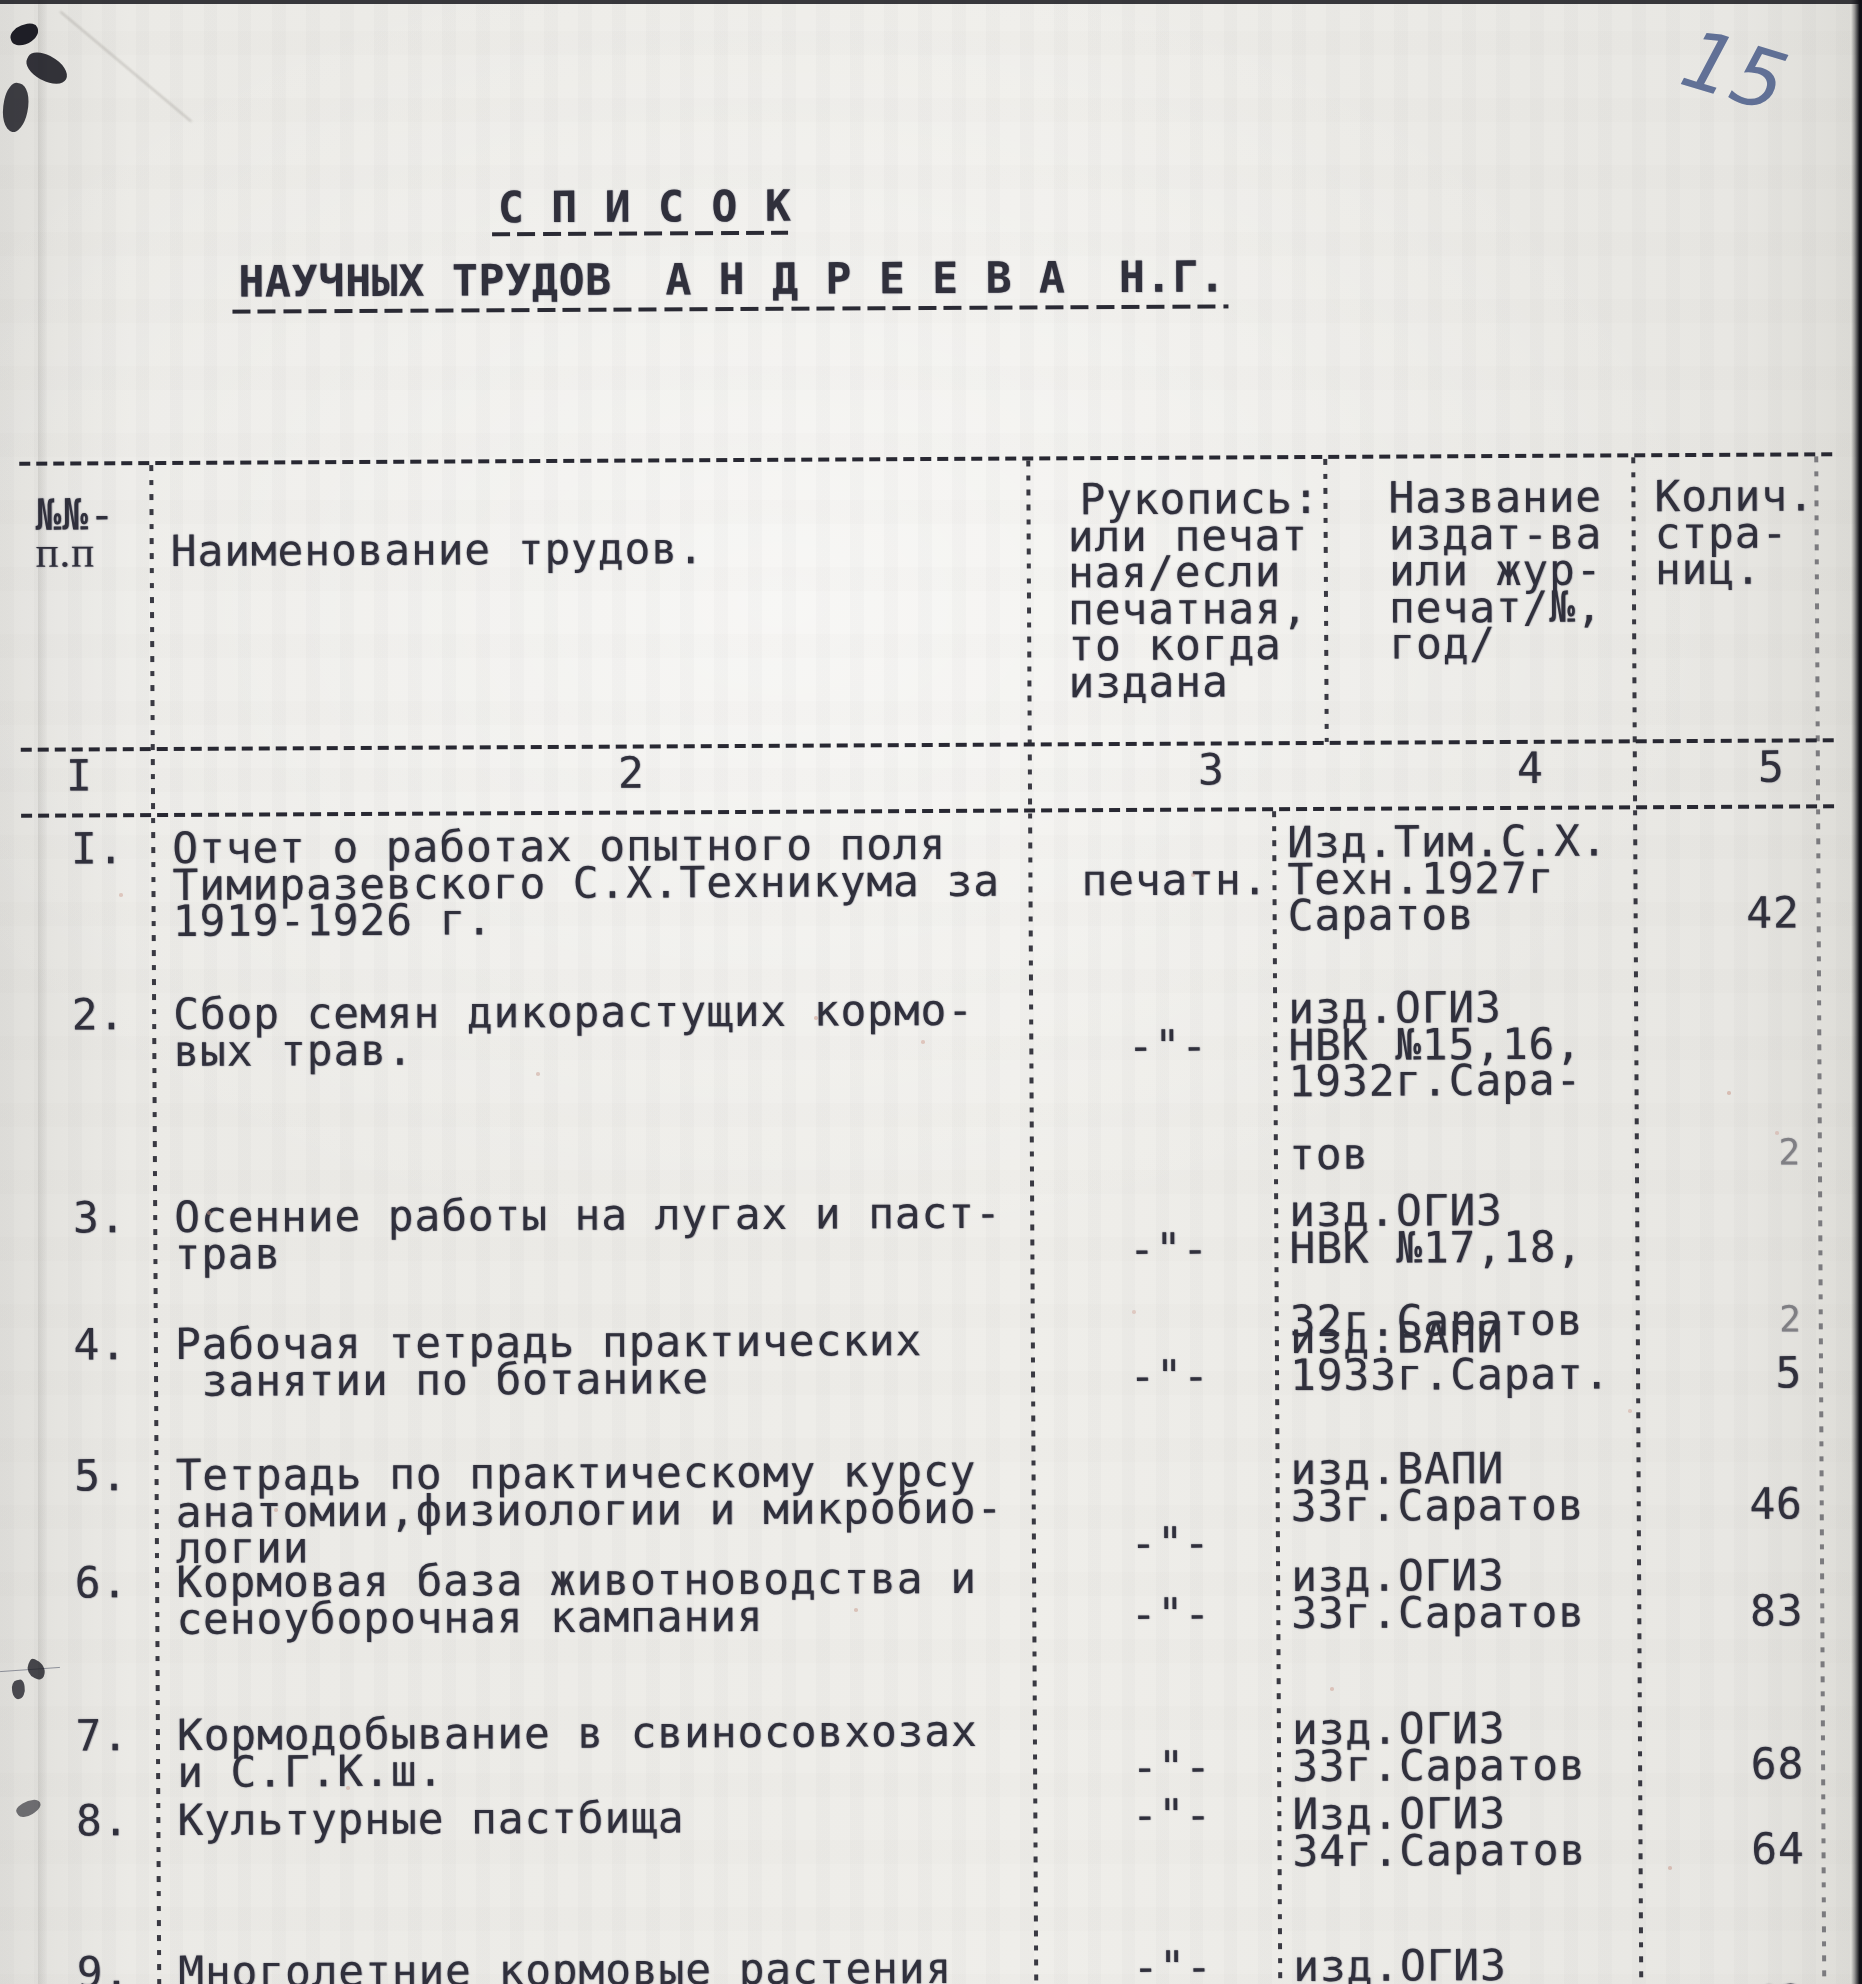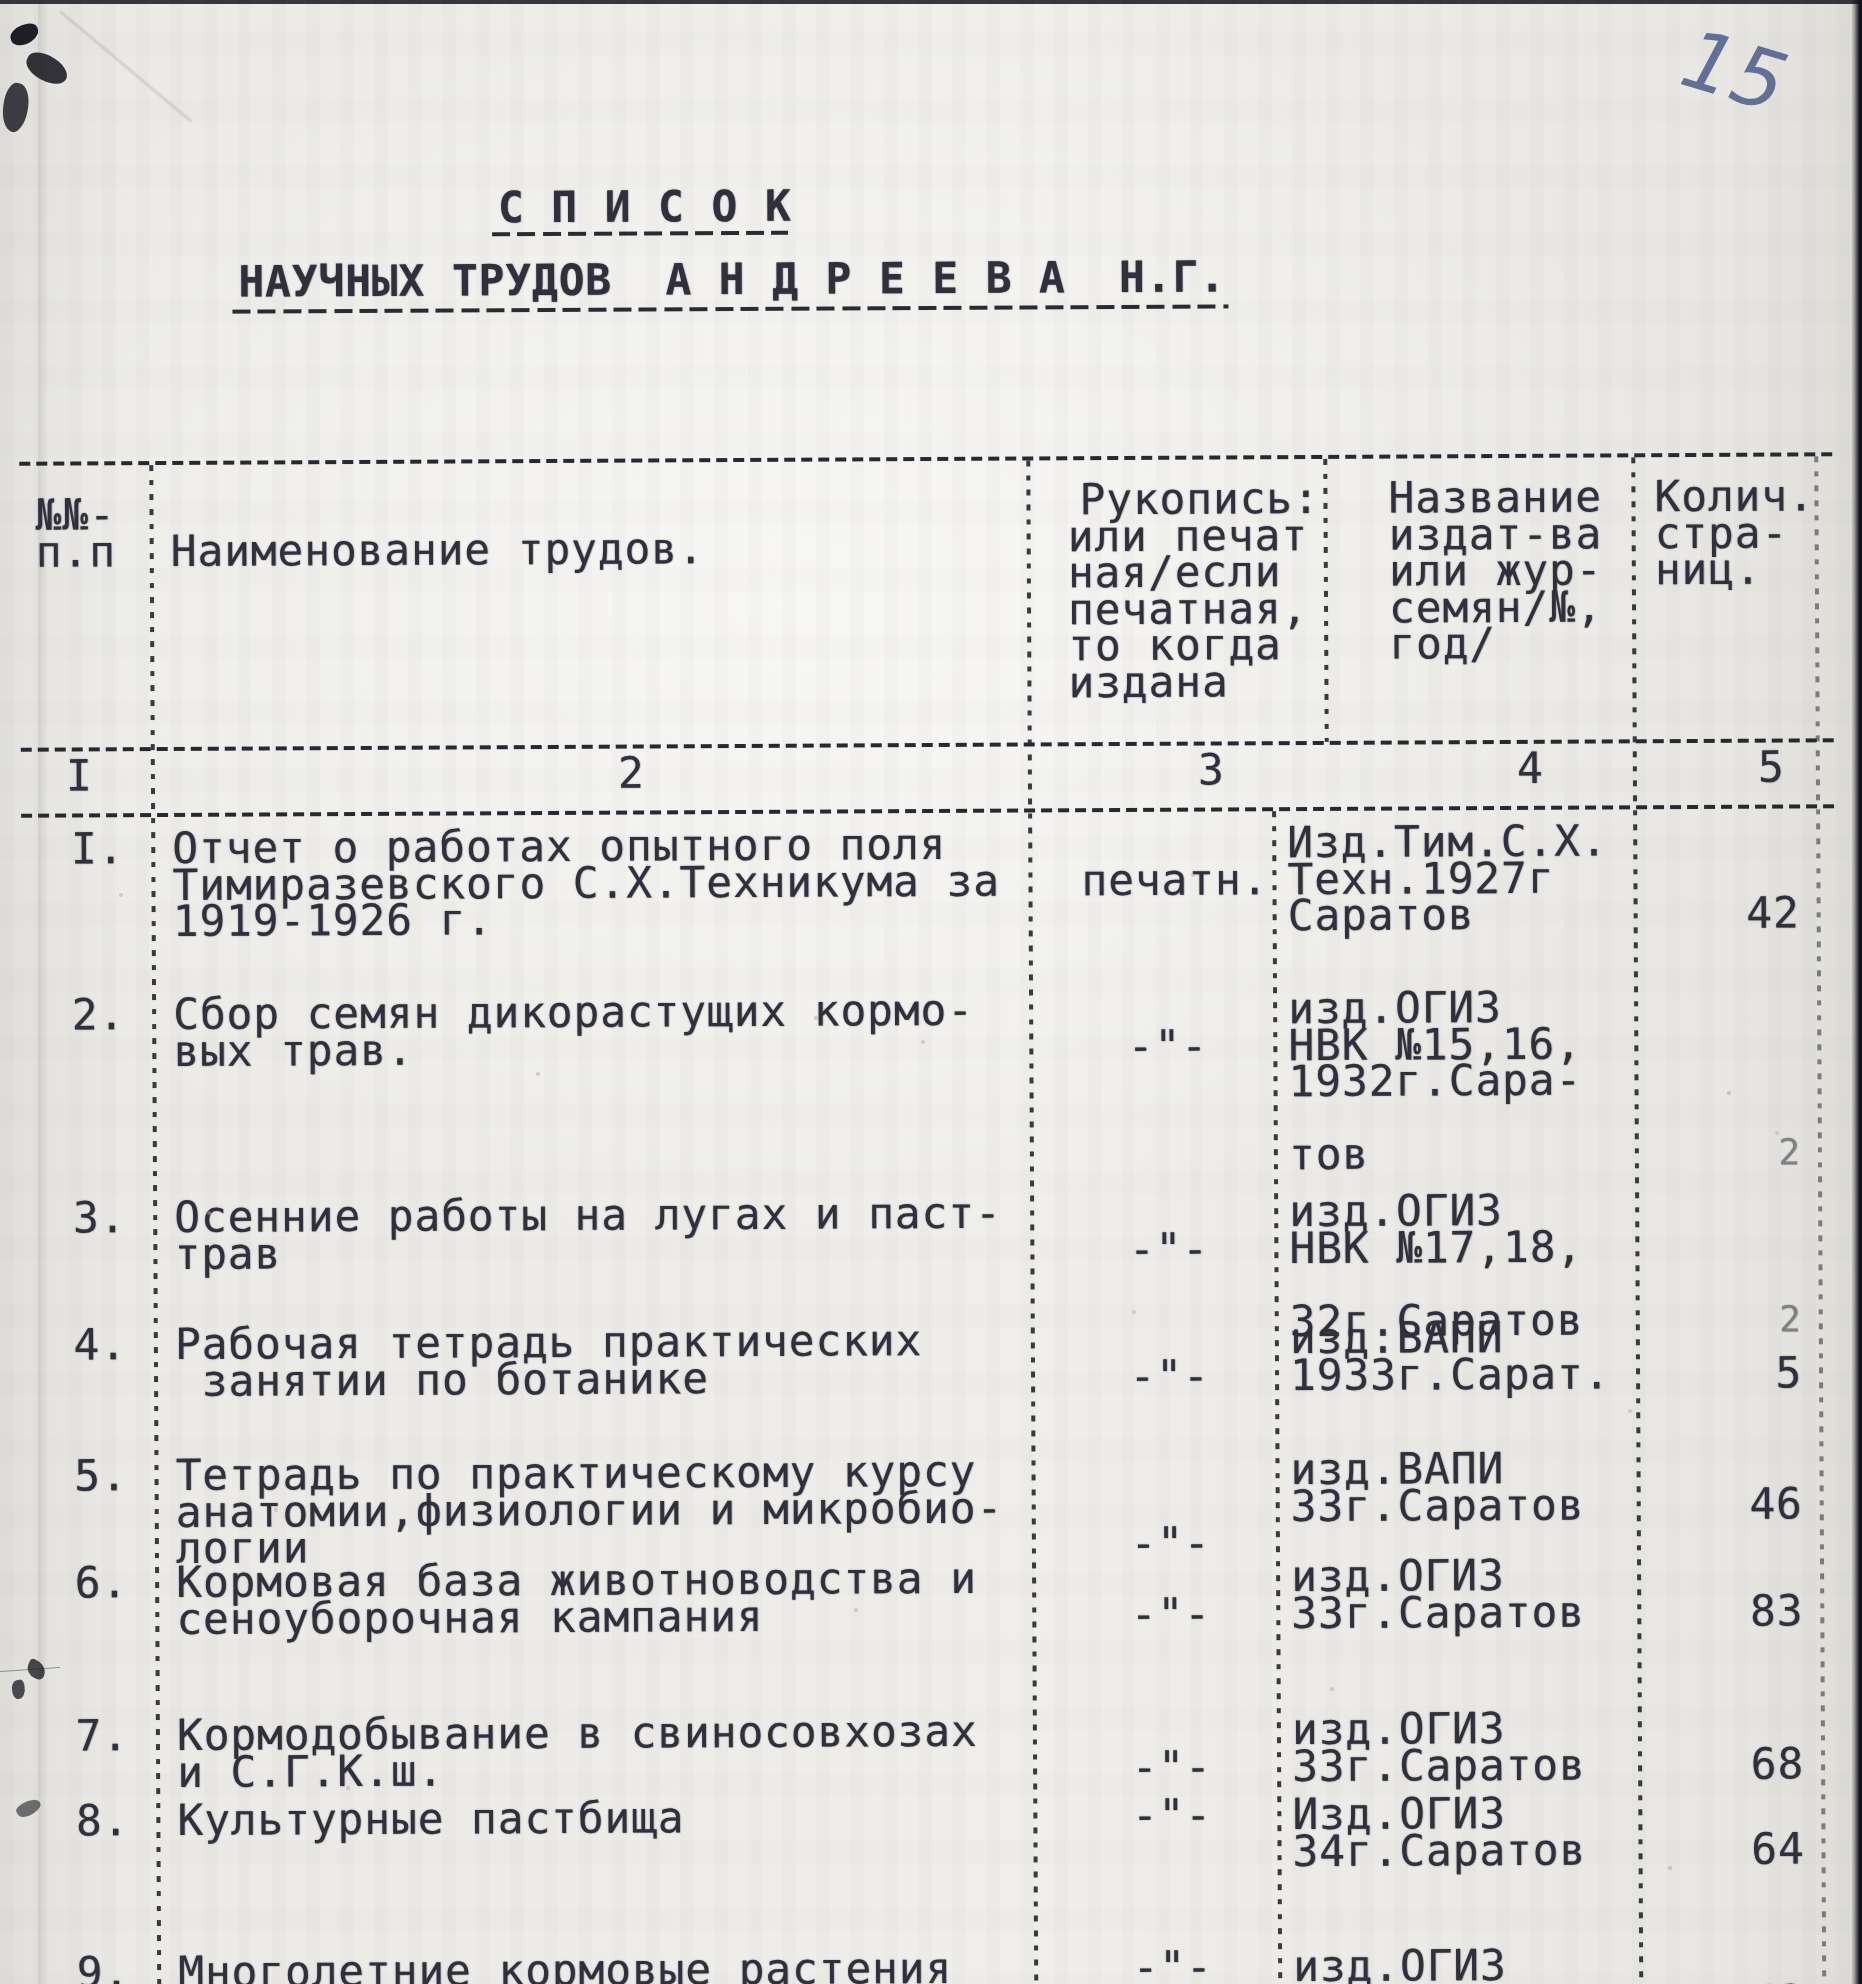--- a/index.html
+++ b/index.html
@@ -93,32 +93,32 @@
 
       <div class="vline" style="left:154px;top:461px;height:2112px;"></div>
       <div class="vline" style="left:1031px;top:461px;height:2112px;"></div>
       <div class="vline" style="left:1328px;top:461px;height:283px;"></div>
       <div class="vline" style="left:1275px;top:813px;height:1760px;"></div>
       <div class="vline" style="left:1636px;top:461px;height:2112px;"></div>
       <div class="vline" style="left:1819px;top:461px;height:2041px;opacity:.55;"></div>
 
       <div id="header">
           <div class="txt" style="left: 40px; top: 492px;">№№-</div>
-          <div class="txt" style="left: 40px; top: 529px;">п.п</div>
+          <div class="txt" style="left: 40px; top: 529px; font-family: Liberation Serif, serif;">п.п</div>
           <div class="txt" style="left: 175px; top: 529px;">Наименование трудов.</div>
           <div class="txt" style="left: 1084px; top: 482px;">Рукопись:</div>
           <div class="txt" style="left: 1072px; top: 519px;">или печат</div>
           <div class="txt" style="left: 1072px; top: 555px;">ная/если</div>
           <div class="txt" style="left: 1072px; top: 592px;">печатная,</div>
           <div class="txt" style="left: 1072px; top: 628px;">то когда</div>
           <div class="txt" style="left: 1072px; top: 665px;">издана</div>
           <div class="txt" style="left: 1393px; top: 482px;">Название</div>
           <div class="txt" style="left: 1393px; top: 519px;">издат-ва</div>
           <div class="txt" style="left: 1393px; top: 555px;">или жур-</div>
-          <div class="txt" style="left: 1393px; top: 592px;">семян/№,</div>
+          <div class="txt" style="left: 1393px; top: 592px;">печат/№,</div>
           <div class="txt" style="left: 1393px; top: 628px;">год/</div>
           <div class="txt" style="left: 1659px; top: 482px; text-align: right;">Колич.</div>
           <div class="txt" style="left: 1659px; top: 519px; text-align: center;">стра-</div>
           <div class="txt" style="left: 1659px; top: 555px;">ниц.</div>
         </div>
       <div id="colnums">
           <div class="txt" style="left: 69px; top: 753px;">I</div>
           <div class="txt" style="left: 621px; top: 753px;">2</div>
           <div class="txt" style="left: 1201px; top: 753px;">3</div>
           <div class="txt" style="left: 1520px; top: 753px;">4</div>

